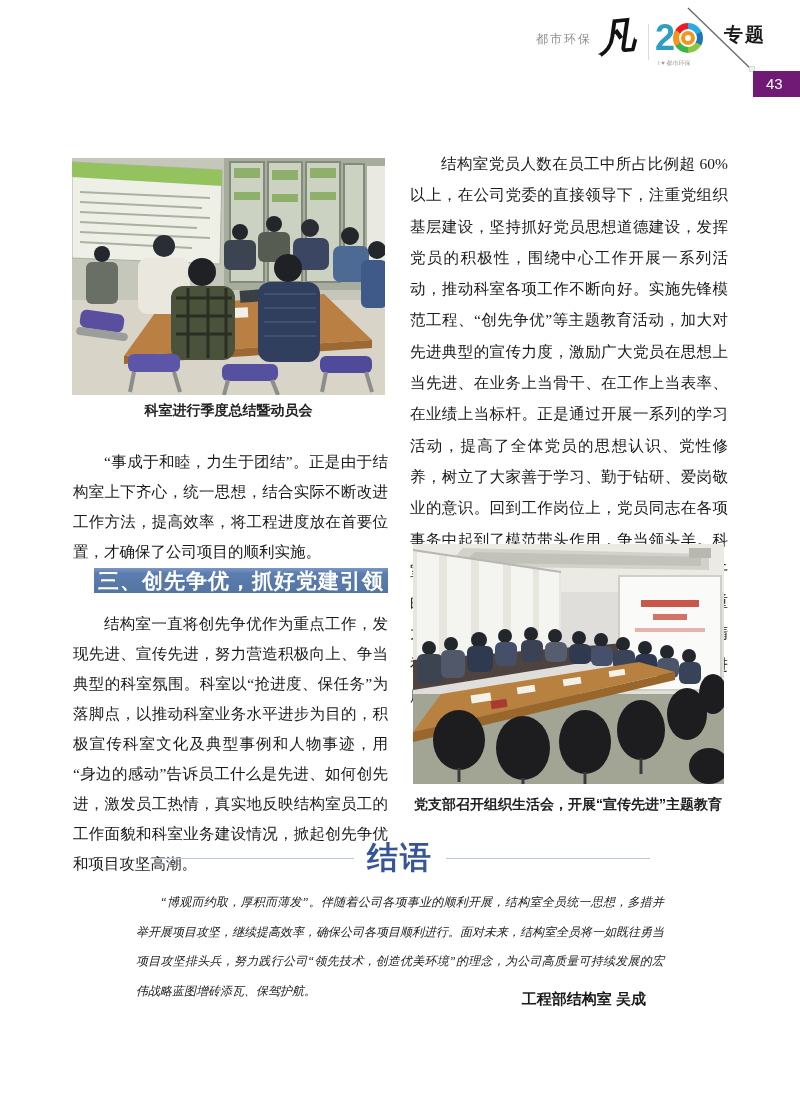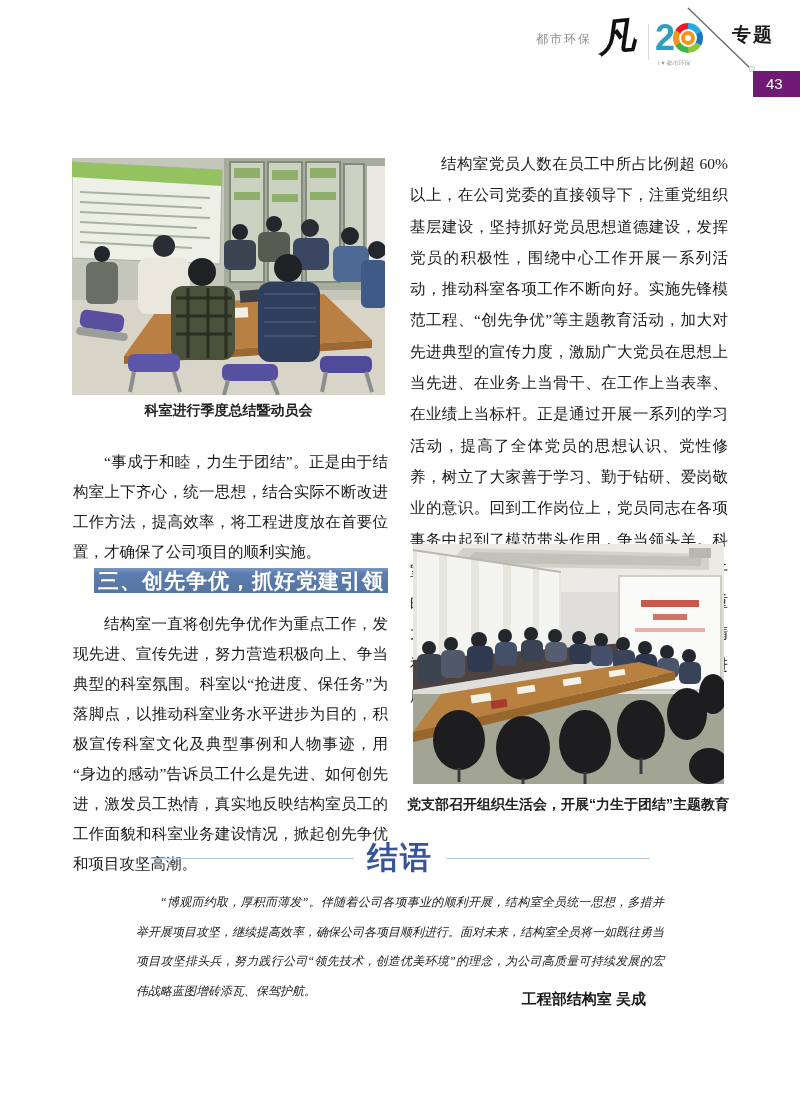--- a/index.html
+++ b/index.html
@@ -50,21 +50,21 @@
     border-radius: 50%; background: #fff; z-index: 2;
   }
   .logo-tagline {
     position: absolute; left: 658px; top: 59px;
     font-family: "Liberation Sans", "DejaVu Sans", sans-serif;
     font-size: 6px; color: #9a9a96; white-space: nowrap;
   }
   .zhuanti {
     position: absolute; left: 724px; top: 22px;
     font-family: "Liberation Sans", "DejaVu Sans", sans-serif;
-    font-weight: bold; font-size: 19px; color: #1a1a1a; letter-spacing: 2px; margin-left: 8px;
+    font-weight: bold; font-size: 19px; color: #1a1a1a; letter-spacing: 2px;
   }
   .header-slash { position: absolute; left: 0; top: 0; width: 800px; height: 110px; pointer-events: none; }
   .corner-square {
     position: absolute; left: 749px; top: 66px; width: 6px; height: 6px;
     background: #eef3f2; border: 1px solid #cfdedd;
   }
   .page-number-box {
     position: absolute; left: 753px; top: 71px; width: 47px; height: 26px;
     background: #701a75;
     font-family: "Liberation Sans", "DejaVu Sans", sans-serif;
@@ -334,21 +334,21 @@
         <ellipse cx="296" cy="222" rx="20" ry="18"></ellipse>
       </g>
       <g stroke="#3a3a3e" stroke-width="3">
         <line x1="46" y1="224" x2="46" y2="238"></line>
           <line x1="110" y1="234" x2="110" y2="240"></line>
         <line x1="172" y1="228" x2="172" y2="240"></line>
           <line x1="228" y1="214" x2="228" y2="230"></line>
       </g>
     </svg>
   </div>
-  <div class="caption caption2">党支部召开组织生活会，开展“力生于团结”主题教育</div>
+  <div class="caption caption2">党支部召开组织生活会，开展“宣传先进”主题教育</div>
 
   <div class="conclusion-heading">
     <span class="rule"></span>
     <span class="title">结语</span>
     <span class="rule"></span>
   </div>
 
   <p class="conclusion-para">“博观而约取，厚积而薄发”。伴随着公司各项事业的顺利开展，结构室全员统一思想，多措并举开展项目攻坚，继续提高效率，确保公司各项目顺利进行。面对未来，结构室全员将一如既往勇当项目攻坚排头兵，努力践行公司“领先技术，创造优美环境”的理念，为公司高质量可持续发展的宏伟战略蓝图增砖添瓦、保驾护航。</p>
 
   <div class="signature">工程部结构室 吴成</div>

